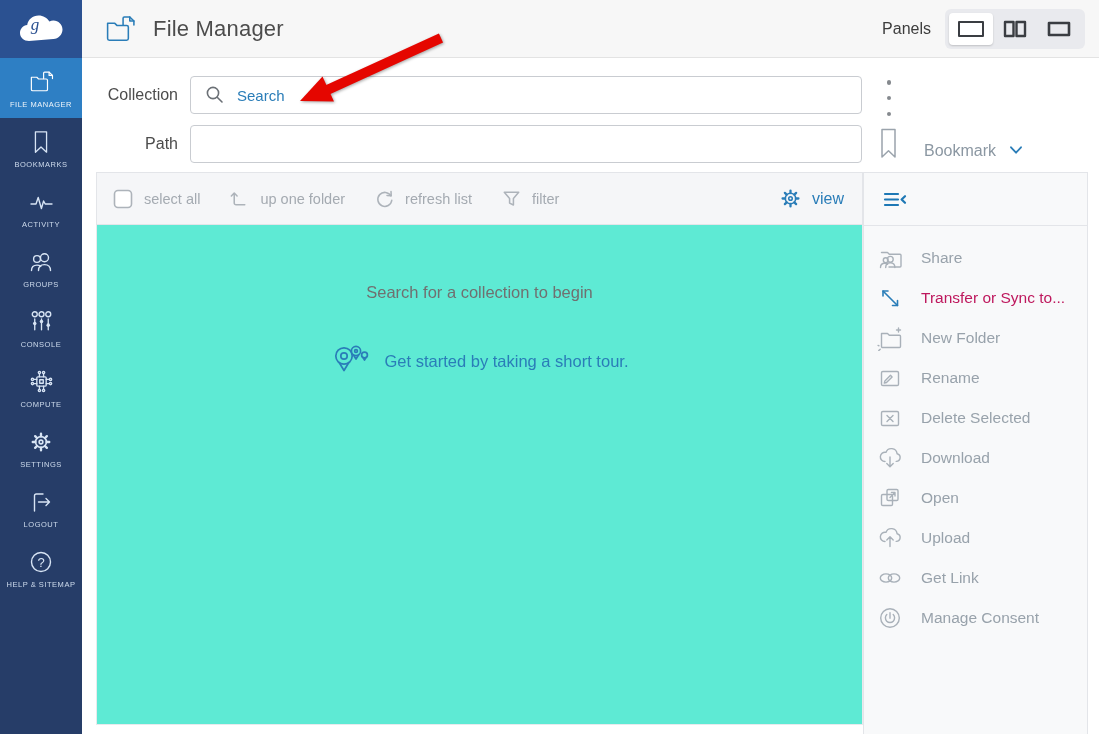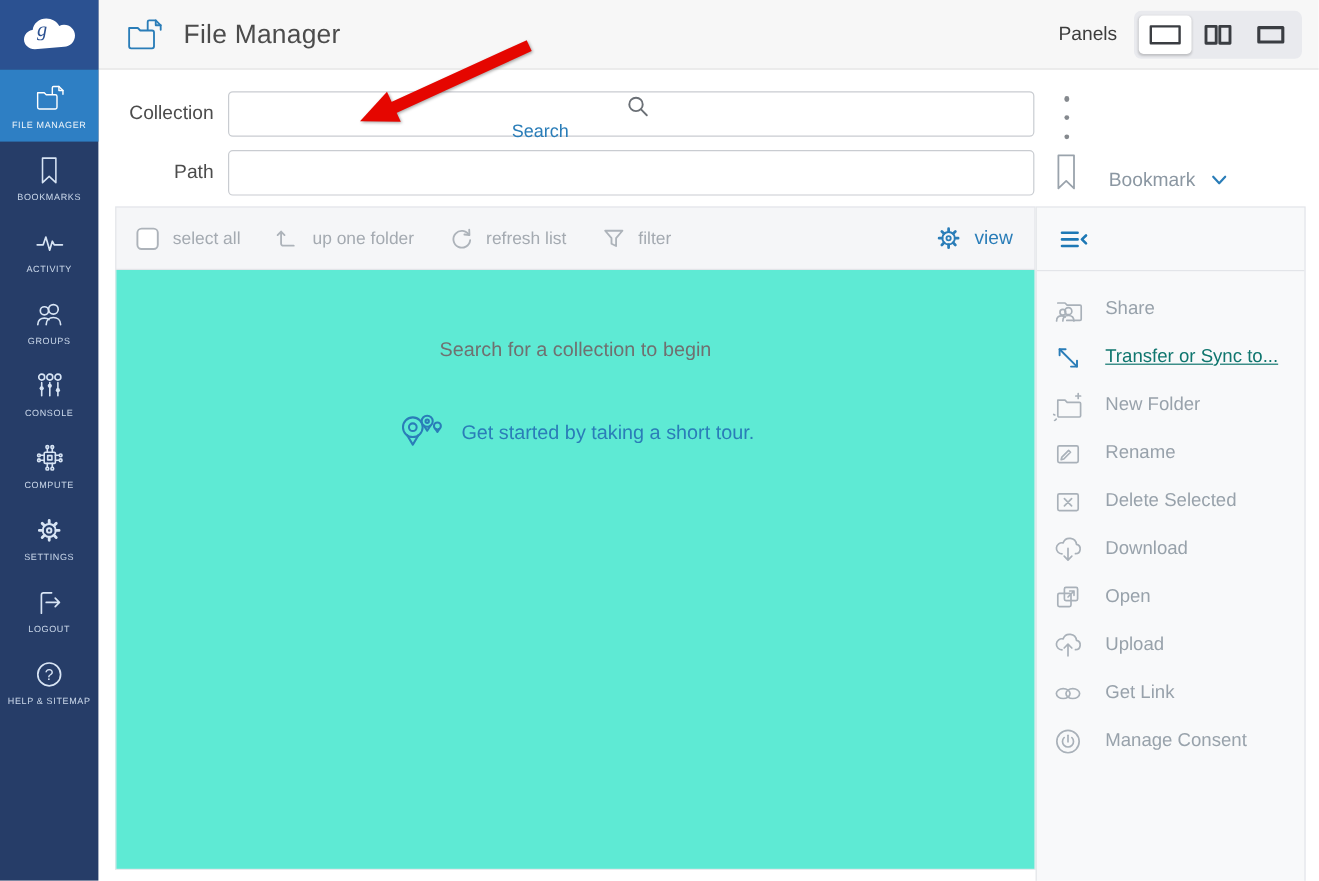--- a/index.html
+++ b/index.html
@@ -20,21 +20,21 @@
   .header-title-wrap { display:flex; align-items:center; gap:16px; margin-left:22px; }
   .page-title { font-size:22px; color:#4c4c4c; letter-spacing:.2px; }
   .header-right { margin-left:auto; display:flex; align-items:center; margin-right:14px; }
   .panels-label { font-size:16px; color:#3d3d3d; margin-right:14px; }
   .seg-control { background:#e9eaee; border-radius:6px; padding:4px; display:flex; }
   .seg-btn { width:44px; height:32px; border-radius:4px; display:flex; align-items:center; justify-content:center; cursor:pointer; }
   .seg-btn.active { background:#ffffff; box-shadow:0 1px 2px rgba(0,0,0,.18); }
 
   
   .field-label { position:absolute; width:82px; text-align:right; font-size:16px; color:#4c4c4c; line-height:38px; }
-  .input-box { position:absolute; left:190px; width:672px; height:38px; background:#fff; border:1px solid #c9ccd1; border-radius:4px; display:flex; align-items:center;flex-direction:column; }
+  .input-box { position:absolute; left:190px; width:672px; height:38px; background:#fff; border:1px solid #c9ccd1; border-radius:4px; display:flex; align-items:center; }
   .input-box input { border:none; outline:none; flex:1; height:100%; font-size:15px; color:#333; background:transparent; padding:0 10px; font-family:"Liberation Sans", sans-serif; }
   #collection-input input::placeholder { color:#2a7db8; opacity:1; }
   .search-icon-wrap { margin-left:12px; display:flex; }
   .dots-menu { position:absolute; left:880px; top:80px; width:18px; height:36px; display:flex; flex-direction:column; align-items:center; justify-content:space-between; cursor:pointer; }
   .dots-menu i { width:4.5px; height:4.5px; border-radius:50%; background:#85898e; }
   .bookmark-wrap { position:absolute; left:877px; top:127px; display:flex; align-items:flex-end; cursor:pointer; }
   .bookmark-label { font-size:16px; color:#8b97a2; margin-left:24px; }
   .bookmark-chevron { margin-left:10px; display:flex; }
 
   
@@ -51,21 +51,21 @@
   .tour-row { margin-top:42px; display:flex; align-items:center; justify-content:center; gap:12px; cursor:pointer; }
   .tour-link { font-size:16.5px; color:#2a7db8; }
 
   
   .action-panel { position:absolute; left:863px; top:172px; width:225px; height:623px; background:#f8f9fa; border:1px solid #e3e5e9; }
   .panel-head { height:53px; border-bottom:1px solid #e3e5e9; display:flex; align-items:center; padding-left:17px; }
   .collapse-btn { cursor:pointer; display:flex; }
   .menu-list { padding-top:12px; }
   .menu-item { height:40px; display:flex; align-items:center; padding-left:13px; gap:18px; cursor:pointer; color:#98a2ab; }
   .menu-item svg { stroke:#a9b1b9; flex:none; }
-  .menu-item.active { color:#0f766e;text-decoration:underline; }
+  .menu-item.active { color:#be185d; }
   .menu-item.active svg { stroke:#2a7db8; }
   .menu-label { font-size:15.5px; white-space:nowrap; }
 
   
   .annotation { position:absolute; left:0; top:0; width:1099px; height:734px; pointer-events:none; z-index:5; }
 
   svg.ic { fill:none; stroke-linecap:round; stroke-linejoin:round; }
 </style>
 </head>
 <body>

